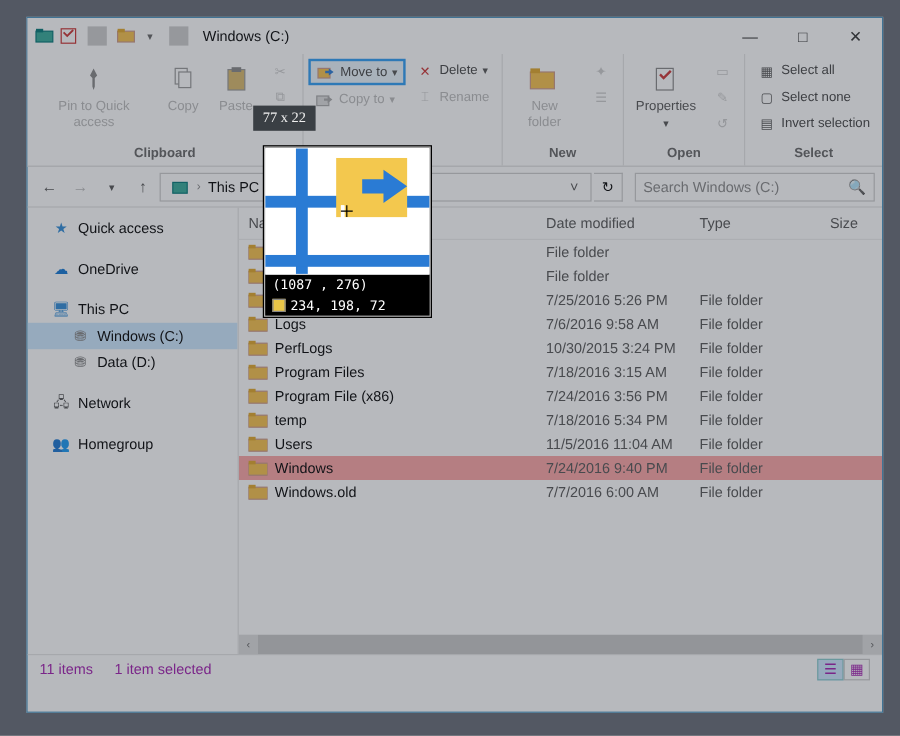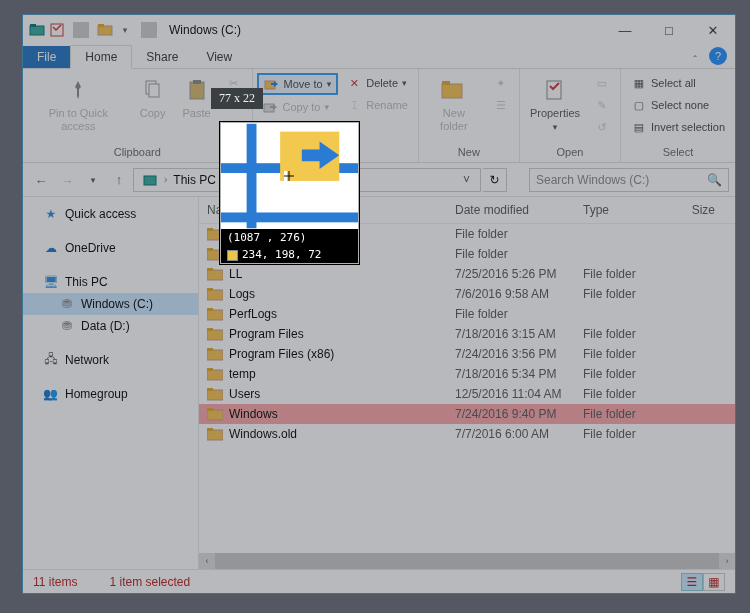--- a/index.html
+++ b/index.html
@@ -23,37 +23,37 @@
   .menu { height:24px; display:flex; align-items:flex-end; border-bottom:1px solid #ddd; position:relative;}
   .menu .file { background:#1e74c0; color:#fff; padding:4px 14px; font-size:12px; }
   .menu .tab { padding:4px 14px; font-size:12px; color:#333; }
   .menu .tab.active { border:1px solid #ddd; border-bottom:1px solid #fff; background:#fff; position:relative; top:1px;}
   .menu .expand { margin-left:auto; padding:2px 8px; color:#666; font-size:11px;}
   .menu .help { width:18px; height:18px; border-radius:50%; background:#1e90ff; color:#fff; font-size:11px; display:flex; align-items:center; justify-content:center; margin:0 8px 3px 4px;}
   
   .ribbon { height:94px; background:#fff; border-bottom:1px solid #ddd; display:flex; }
   .group { border-right:1px solid #e5e5e5; display:flex; flex-direction:column; justify-content:space-between; padding:4px 4px 2px 4px;}
   .group-inner { display:flex; gap:2px; align-items:flex-start; }
-  .grouplabel { text-align:center; font-size:11px; color:#666; padding-bottom:2px;}
+  .grouplabel { text-align:center; font-size:11px; color:#666; padding-bottom:2px;font-weight:bold;}
   .rbtn-v { display:flex; flex-direction:column; align-items:center; gap:2px; padding:2px 6px; font-size:11px; color:#555; text-align:center; line-height:1.2;}
   .rbtn-v .icn { width:30px; height:30px; display:flex; align-items:center; justify-content:center; color:#666;}
   .mini-col { display:flex; flex-direction:column; gap:2px;}
   .rbtn-h { display:flex; align-items:center; gap:4px; padding:2px 6px; font-size:11px; color:#444; white-space:nowrap;}
   .rbtn-h .icn { width:16px; height:16px; display:flex; align-items:center; justify-content:center; color:#555;}
   .moveto-hl { border:2px solid #2d9df5; background:#eaf4fc; padding:1px 5px;}
   .moveto-hl .icn { color:#e0a728;}
   
   .addr { height:34px; border-bottom:1px solid #e5e5e5; display:flex; align-items:center; gap:2px; padding:0 6px;}
   .navbtn { width:24px; height:24px; display:flex; align-items:center; justify-content:center; color:#555; font-size:13px;}
   .breadcrumb { flex:1; height:24px; border:1px solid #ccc; background:#fff; display:flex; align-items:center; padding:0 4px; position:relative;}
   .bc-item { display:flex; align-items:center; gap:2px; padding:0 4px; font-size:12px; color:#000;}
   .bc-sep { color:#888; padding:0 2px; font-size:10px;}
   .bc-drop { margin-left:auto; color:#555; padding:0 6px;}
   .refresh { width:24px; height:24px; border:1px solid #ccc; border-left:0; display:flex; align-items:center; justify-content:center;}
-  .search { width:200px; height:24px; border:1px solid #ccc; margin-left:20px; display:flex; align-items:center; padding:0 6px; color:#888; position:relative;}
+  .search { width:200px; height:24px; border:1px solid #ccc; margin-left:8px; display:flex; align-items:center; padding:0 6px; color:#888; position:relative;}
   .search .sicn { margin-left:auto; color:#555;}
   
   .body { display:flex; height:calc(100% - 30px - 24px - 94px - 34px - 24px); }
   
   .nav { width:176px; border-right:1px solid #e5e5e5; padding:6px 0; overflow:hidden;}
   .nav-item { display:flex; align-items:center; gap:6px; padding:3px 8px 3px 20px; font-size:12px; color:#000;}
   .nav-item .ni-icn { width:16px; height:16px; display:flex; align-items:center; justify-content:center;}
   .nav-item.selected { background:#cde8ff;}
   .nav-sub { padding-left:36px;}
   .nav-gap { height:12px; }
@@ -68,21 +68,21 @@
   .filelist { flex:1; overflow:hidden;}
   .row { display:flex; font-size:12px; color:#000; align-items:center;}
   .row .c-name { display:flex; align-items:flex-start; gap:6px; padding:3px 8px;}
   .row .c-date, .row .c-type, .row .c-size { padding:3px 8px; color:#555;}
   .row.selected { background:#fca5a5;}
   .foldericn { width:16px; height:14px;}
   .hscroll { height:16px; background:#f0f0f0; display:flex; align-items:center;}
   .hscroll .thumb { height:16px; background:#c8c8c8; margin-left:0;}
   .hscroll .btn { width:16px; height:16px; background:#ddd; display:flex; align-items:center; justify-content:center; color:#666; font-size:9px;}
   
-  .status { height:24px; border-top:1px solid #e5e5e5; display:flex; align-items:center; padding:0 10px; font-size:12px; color:#b91c1c; gap:32px;}
+  .status { height:24px; border-top:1px solid #e5e5e5; display:flex; align-items:center; padding:0 10px; font-size:12px; color:#a21caf; gap:18px;}
   .status .viewbtns { margin-left:auto; display:flex; gap:0;}
   .status .viewbtns div { width:22px; height:18px; border:1px solid #ccc; display:flex; align-items:center; justify-content:center;}
   .status .viewbtns div.active { background:#cde8ff; border-color:#8cc;}
   
   .dis { color:#bbb !important;}
   .dis .icn, .dis svg { color:#ccc;}
 
   
   .zoom-card { position:absolute; left:220px; top:122px; width:139px; background:#000; border:1px solid #b0b0b0; box-shadow:0 0 0 1px #000; z-index:40;}
   .zoom-img { width:100%; height:106px; background:#fff; display:block;}
@@ -120,28 +120,20 @@
       <span class="tb-sep"></span>
     </div>
     <span class="tb-title">Windows (C:)</span>
     <div class="winbtns">
       <div>—</div>
       <div>□</div>
       <div>✕</div>
     </div>
   </div>
 
-  <div class="menu">
-    <div class="file">File</div>
-    <div class="tab active">Home</div>
-    <div class="tab">Share</div>
-    <div class="tab">View</div>
-    <div class="expand">ˆ</div>
-    <div class="help">?</div>
-  </div>
 
   <div class="ribbon">
 
     <div class="group">
       <div class="group-inner">
         <div class="rbtn-v dis">
           <span class="icn">
             <svg width="24" height="24" viewBox="0 0 24 24">
                 <path d="M12 3l3 6-2 2v7l-1 3-1-3v-7l-2-2z" fill="#888"></path>
               </svg>
@@ -407,20 +399,21 @@
             <div class="c-size"></div>
           </div>
           <div class="row">
             <div class="c-name">
               <svg class="foldericn" viewBox="0 0 16 14">
                 <rect x="0" y="3" width="16" height="10" fill="#f6c14a" stroke="#c98"></rect>
                 <rect x="0" y="1" width="6" height="3" fill="#e0a728"></rect>
               </svg>
               <span>PerfLogs</span>
             </div>
+            <div class="c-date">10/30/2015 3:24 PM</div>
             <div class="c-type">File folder</div>
             <div class="c-size"></div>
           </div>
           <div class="row">
             <div class="c-name">
               <svg class="foldericn" viewBox="0 0 16 14">
                 <rect x="0" y="3" width="16" height="10" fill="#f6c14a" stroke="#c98"></rect>
                 <rect x="0" y="1" width="6" height="3" fill="#e0a728"></rect>
               </svg>
               <span>Program Files</span>
@@ -428,21 +421,21 @@
             <div class="c-date">7/18/2016 3:15 AM</div>
             <div class="c-type">File folder</div>
             <div class="c-size"></div>
           </div>
           <div class="row">
             <div class="c-name">
               <svg class="foldericn" viewBox="0 0 16 14">
                 <rect x="0" y="3" width="16" height="10" fill="#f6c14a" stroke="#c98"></rect>
                 <rect x="0" y="1" width="6" height="3" fill="#e0a728"></rect>
               </svg>
-              <span>Program Files (x86)</span>
+              <span>Program File (x86)</span>
             </div>
             <div class="c-date">7/24/2016 3:56 PM</div>
             <div class="c-type">File folder</div>
             <div class="c-size"></div>
           </div>
           <div class="row">
             <div class="c-name">
               <svg class="foldericn" viewBox="0 0 16 14">
                 <rect x="0" y="3" width="16" height="10" fill="#f6c14a" stroke="#c98"></rect>
                 <rect x="0" y="1" width="6" height="3" fill="#e0a728"></rect>
@@ -454,21 +447,21 @@
             <div class="c-size"></div>
           </div>
           <div class="row">
             <div class="c-name">
               <svg class="foldericn" viewBox="0 0 16 14">
                 <rect x="0" y="3" width="16" height="10" fill="#f6c14a" stroke="#c98"></rect>
                 <rect x="0" y="1" width="6" height="3" fill="#e0a728"></rect>
               </svg>
               <span>Users</span>
             </div>
-            <div class="c-date">12/5/2016 11:04 AM</div>
+            <div class="c-date">11/5/2016 11:04 AM</div>
             <div class="c-type">File folder</div>
             <div class="c-size"></div>
           </div>
           <div class="row selected">
             <div class="c-name">
               <svg class="foldericn" viewBox="0 0 16 14">
                 <rect x="0" y="3" width="16" height="10" fill="#f6c14a" stroke="#c98"></rect>
                 <rect x="0" y="1" width="6" height="3" fill="#e0a728"></rect>
               </svg>
               <span>Windows</span>

